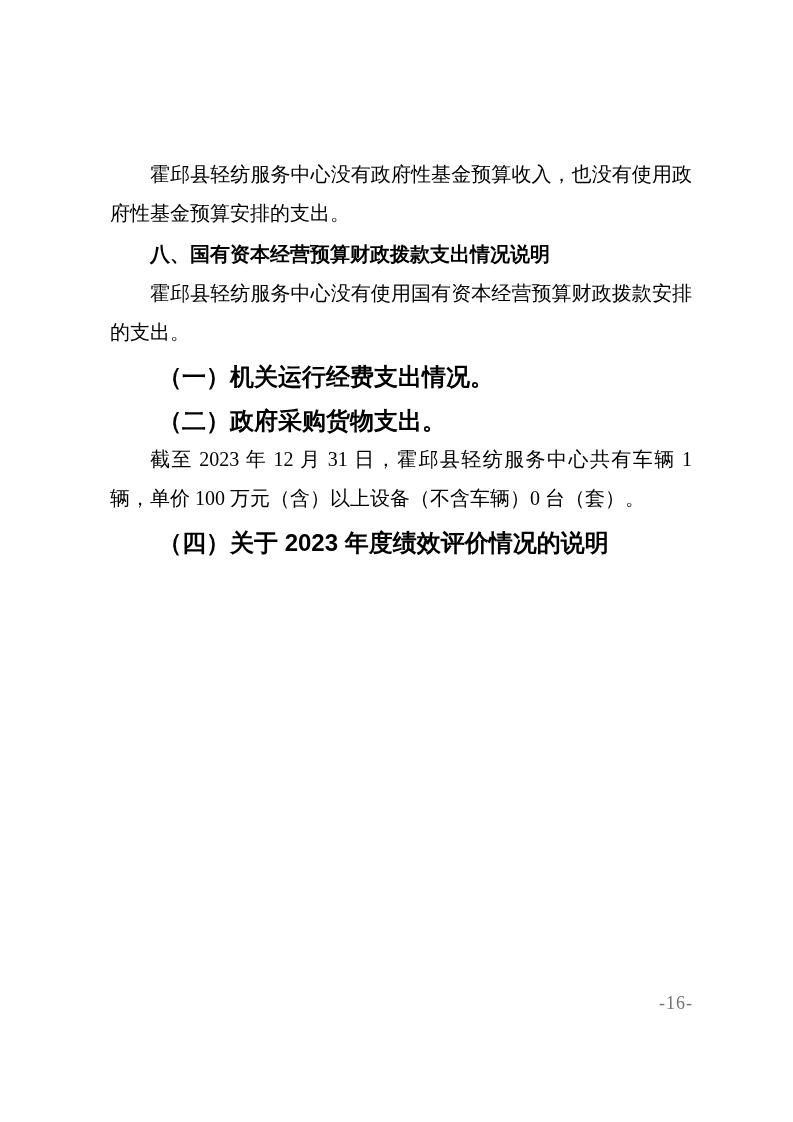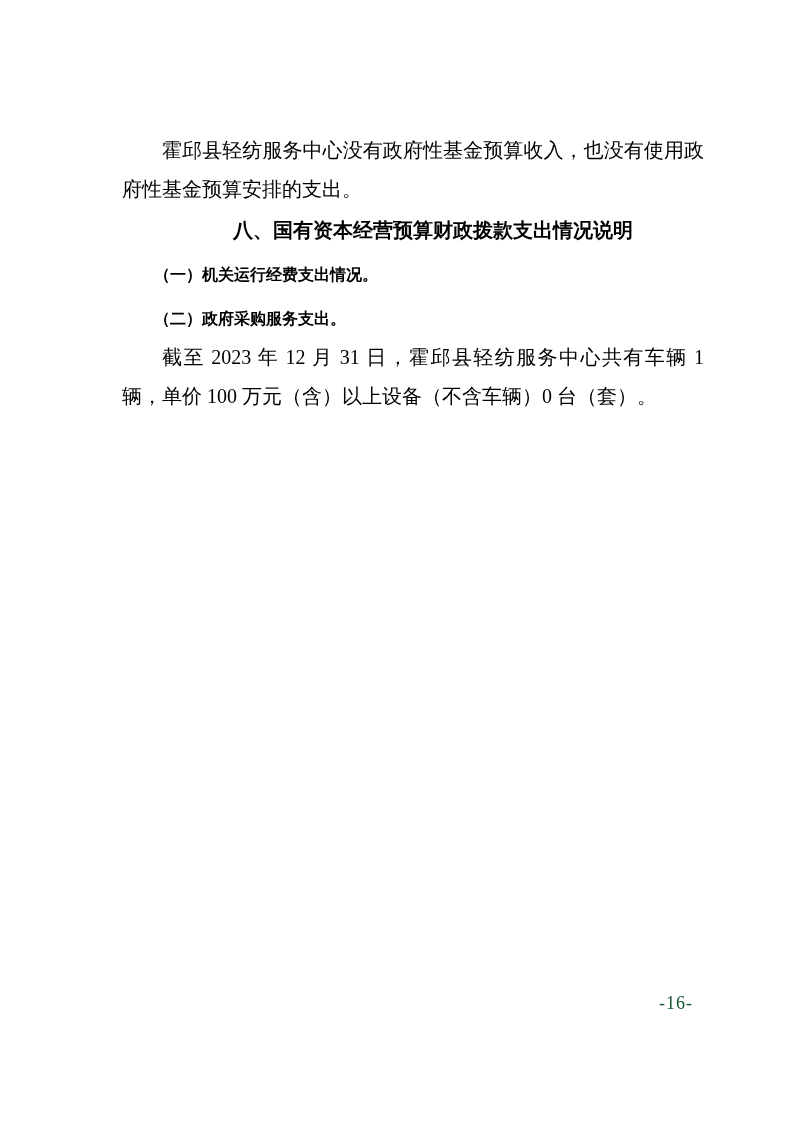--- a/index.html
+++ b/index.html
@@ -13,78 +13,78 @@
       height: 1122px;
       margin: 0 auto;
       background: #ffffff;
       color: #000000;
       overflow: hidden;
       font-family: "Liberation Serif", "DejaVu Serif", serif;
     }
     .content {
       position: absolute;
       left: 110px;
-      top: 131px;
+      top: 155px;
       width: 582px;
-      margin-left: 12px;
     }
     .para {
       font-size: 20px;
       line-height: 39px;
       margin: 0;
       text-align: justify;
       text-indent: 2em;
       font-family: "Liberation Serif", "DejaVu Serif", serif;
       word-break: break-all;
     }
     .heading {
       font-size: 20px;
       line-height: 39px;
       margin: 2px 0 0 0;
       text-indent: 2em;
       font-weight: bold;
       font-family: "Liberation Sans", "DejaVu Sans", sans-serif;
-      text-align: center;
     }
     .subheading {
-      font-size: 16px;
+      font-size: 24px;
       line-height: 39px;
       margin: 5px 0 0 0;
       text-indent: 2em;
       font-weight: bold;
       font-family: "Liberation Sans", "DejaVu Sans", sans-serif;
     }
     .page-number {
       position: absolute;
       right: 100px;
       top: 993px;
       font-size: 18px;
       letter-spacing: 1px;
-      color: #14532d;
+      color: #737373;
       font-family: "Liberation Serif", "DejaVu Serif", serif;
     }
   </style>
 </head>
 <body>
 
 <div class="page">
   <div class="content">
 
     <p class="para">霍邱县轻纺服务中心没有政府性基金预算收入，也没有使用政府性基金预算安排的支出。</p>
 
     <p class="heading">八、国有资本经营预算财政拨款支出情况说明</p>
 
+    <p class="para">霍邱县轻纺服务中心没有使用国有资本经营预算财政拨款安排的支出。</p>
 
 
     <p class="subheading">（一）机关运行经费支出情况。</p>
 
 
-    <p class="subheading">（二）政府采购服务支出。</p>
+    <p class="subheading">（二）政府采购货物支出。</p>
 
 
 
     <p class="para">截至 2023 年 12 月 31 日，霍邱县轻纺服务中心共有车辆 1 辆，单价 100 万元（含）以上设备（不含车辆）0 台（套）。</p>
 
+    <p class="subheading">（四）关于 2023 年度绩效评价情况的说明</p>
 
   </div>
 
   <div class="page-number">-16-</div>
 </div>
 
 </body></html>

